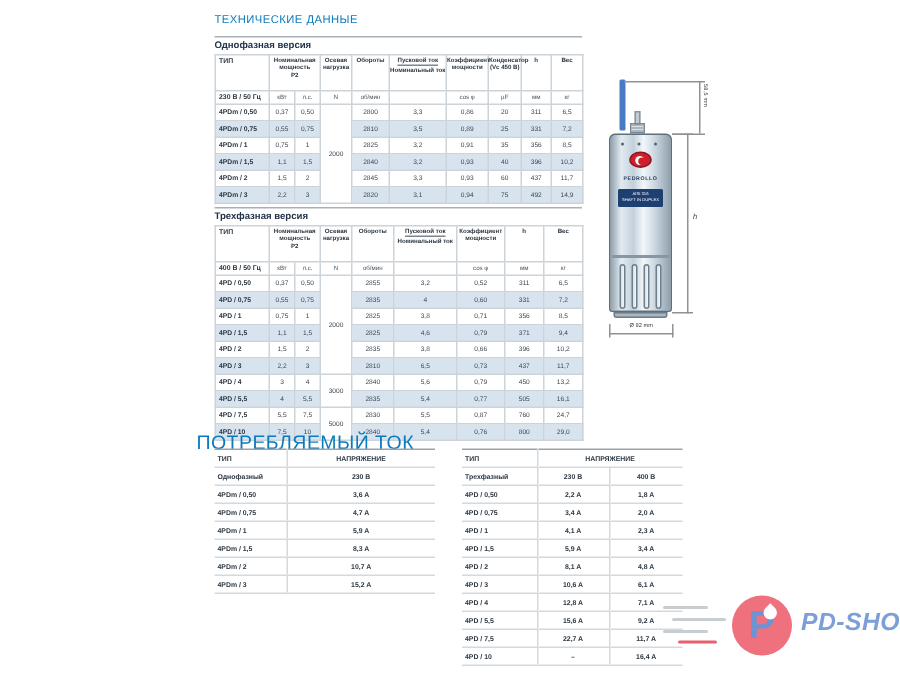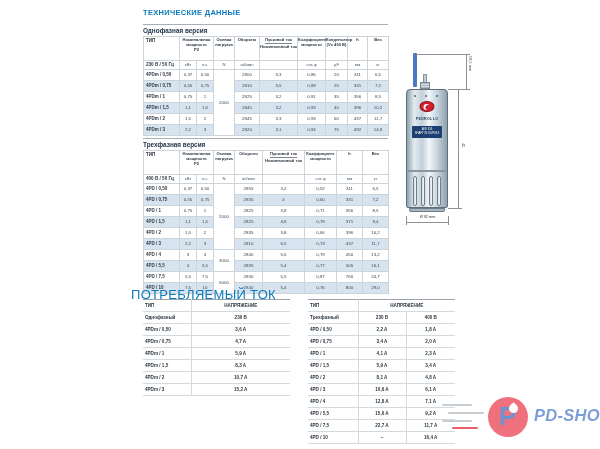--- a/index.html
+++ b/index.html
@@ -5,21 +5,21 @@
   html,body{margin:0;padding:0;}
   body{
     width:600px;height:449px;position:relative;overflow:hidden;
     background:#ffffff;
     font-family:"Liberation Sans", sans-serif;
     color:#39424b;
   }
   .abs{position:absolute;}
 
   
-  .page-title{left:143px;top:8px;font-size:7.5px;font-weight:bold;color:#0c7bbd;letter-spacing:.3px;}
+  .page-title{left:143px;top:8px;font-size:7.5px;font-weight:normal;color:#0c7bbd;letter-spacing:.3px;}
   .cons-title{left:131px;top:287px;font-size:13px;font-weight:normal;color:#0c7bbd;letter-spacing:.3px;}
   .sec-title{border-top:1px solid #a9b1b8;padding-top:2px;margin-bottom:2px;
     font-size:6.4px;font-weight:bold;color:#22344a;}
 
   
   .sp-section{left:143px;top:24px;width:245px;}
   .tp-section{left:143px;top:138px;width:245px;}
   table.mainTable{border-collapse:collapse;table-layout:fixed;width:245px;background:#fff;}
   .mainTable th,.mainTable td{
     border:1px solid #ccd4da;padding:0;margin:0;

